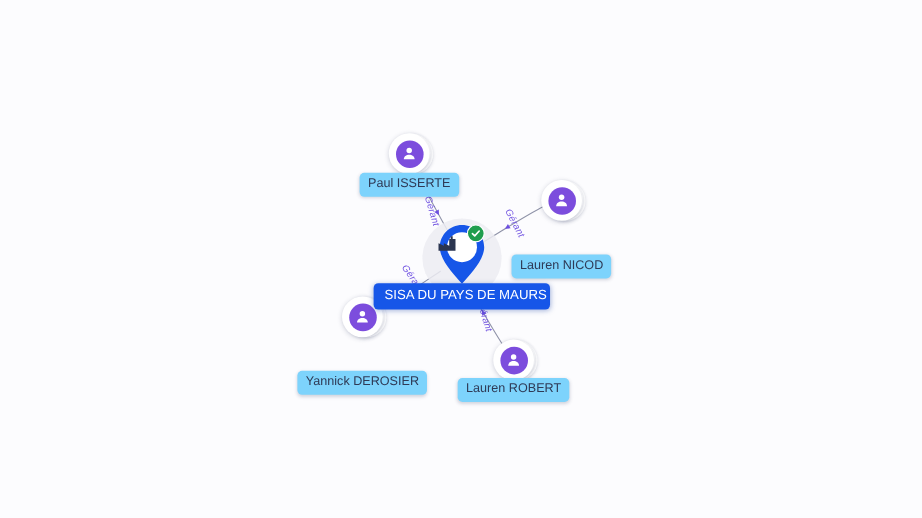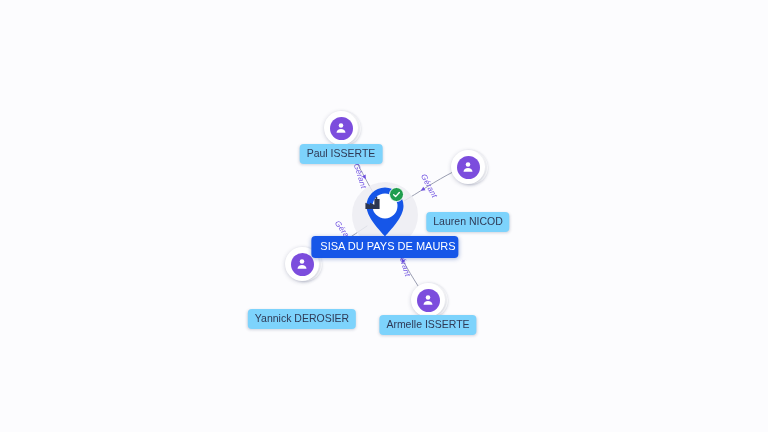--- a/index.html
+++ b/index.html
@@ -244,21 +244,21 @@
     <div class="stack-mid"></div>
     <div class="disc">
       <div class="avatar-circle" style="background: rgb(124, 77, 221);">
         <svg width="14" height="14" viewBox="0 0 24 24" fill="#ffffff">
           <circle cx="12" cy="7.6" r="3.9"></circle>
           <path d="M4.3 20.2c0-4.3 3.5-6.6 7.7-6.6s7.7 2.3 7.7 6.6z"></path>
         </svg>
       </div>
     </div>
   </div>
-  <div class="name-pill" style="left: 428px; top: 315px;">Armelle ISSERTE</div>
+  <div class="name-pill" style="left: 428px; top: 315px;">Lauren ROBERT</div>
 
   <div id="company-node" style="left: 385px; top: 215px;">
     <div class="halo"></div>
     <div class="pin-wrap">
       <svg width="40" height="52" viewBox="0 0 40 52">
         <path d="M20 1.5 C9.8 1.5 1.5 9.8 1.5 20 C1.5 31 14 43.5 20 50.5 C26 43.5 38.5 31 38.5 20 C38.5 9.8 30.2 1.5 20 1.5 Z" fill="#1656e8"></path>
         <circle cx="20" cy="20" r="12.5" fill="#ffffff"></circle>
       </svg>
     </div>
     <div class="factory-icon">

